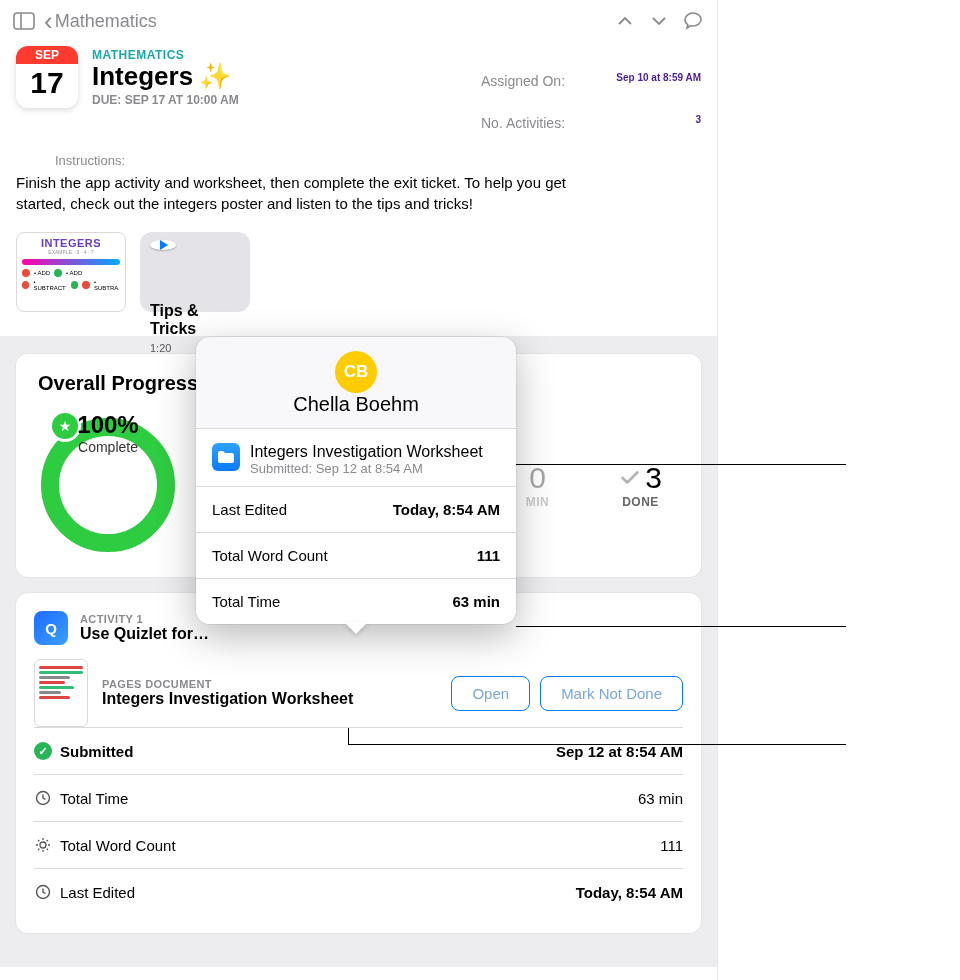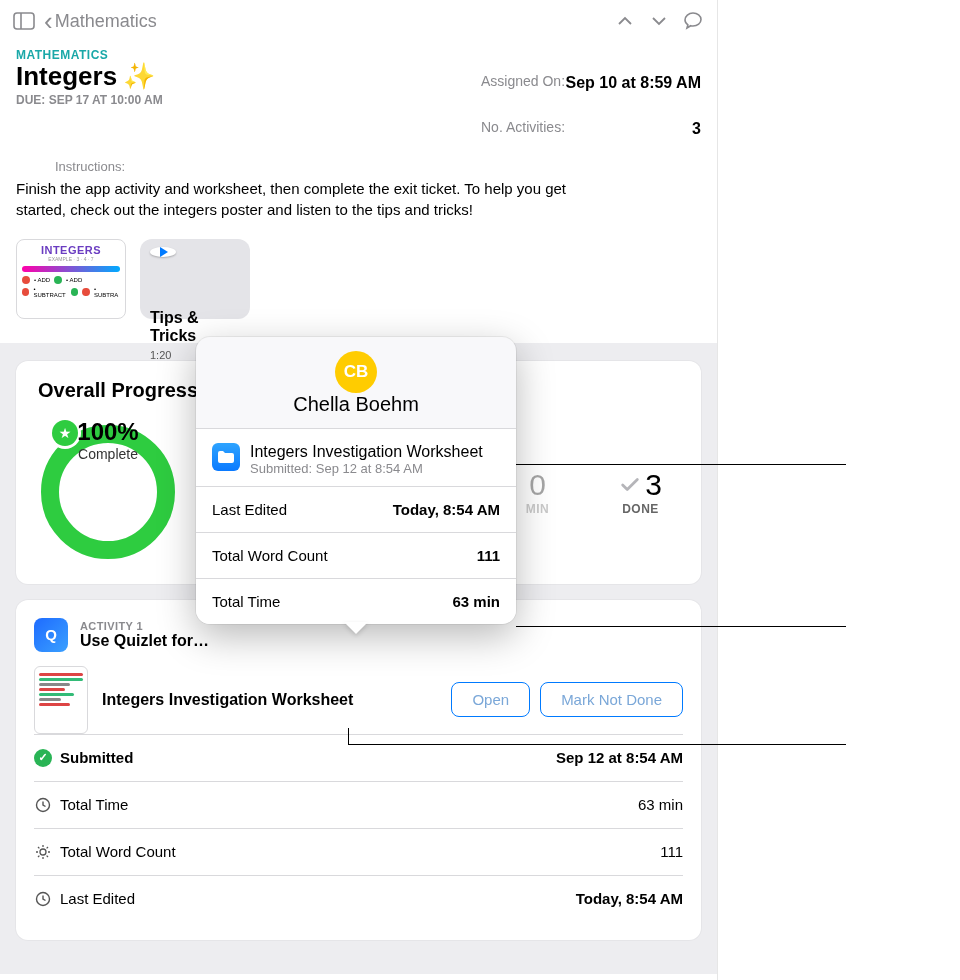--- a/index.html
+++ b/index.html
@@ -49,21 +49,21 @@
     overflow:hidden; margin-right:14px;
   }
   .cal-mon { background:#ff3b30; color:#fff; width:100%; text-align:center; font-size:12px; font-weight:700; padding:2px 0;}
   .cal-day { font-size:30px; font-weight:700; line-height:1.25; }
   .hdr-main { flex:1; padding-top:2px;}
   .hdr-cat { color: var(--teal); font-weight:700; font-size:12px; letter-spacing:.5px;}
   .hdr-title { font-size:26px; font-weight:800; display:flex; align-items:center; gap:6px; line-height:1.1;}
   .hdr-due { color:var(--grey); font-size:12px; font-weight:600; margin-top:2px;}
   .hdr-meta { font-size:14px; padding-top:4px; min-width:220px;}
   .meta-row { display:flex; justify-content:space-between; color:var(--grey); line-height:1.6;margin-top:20px;}
-  .meta-row .v { color:#000000; font-weight:700; font-size:16px;}
+  .meta-row .v { color:#4c1d95; font-weight:700; font-size:10px;}
   
   .sect-label { color:var(--grey); font-size:13px; padding: 18px 16px 4px 16px; margin-left: 39px;}
   .instr-text { padding: 0 16px; font-size:15px; line-height:1.42; max-width:630px;}
   .attachments { display:flex; gap:14px; padding: 18px 16px 10px 16px;}
   .att-thumb { width:110px; height:80px; border:1px solid var(--border); border-radius:8px; background:#fff; overflow:hidden; position:relative;}
   .att-tips { width:110px; height:80px; border-radius:12px; background:#e4e4e8; padding:8px 10px; display:flex; flex-direction:column; gap:4px;}
   .play-btn { width:26px; height:26px; border-radius:50%; background:#fff; display:flex; align-items:center; justify-content:center; box-shadow:0 1px 2px rgba(0,0,0,.25);}
   .play-btn .tri { width:0; height:0; border-left:8px solid var(--blue); border-top:5px solid transparent; border-bottom:5px solid transparent; margin-left:2px;}
   .tips-title { font-size:16px; font-weight:700;margin-top:48px;}
   .tips-dur { font-size:11px; color:#555;}
@@ -173,20 +173,24 @@
         </svg>
     </div>
     <div class="nav-icon">
       <svg width="22" height="22" viewBox="0 0 22 22" fill="none" stroke="currentColor" stroke-width="1.6">
           <path d="M11 3c4.4 0 8 2.9 8 6.5S15.4 16 11 16c-.8 0-1.6-.1-2.3-.3L5 18l.9-3.2C4.1 13.6 3 11.9 3 10 3 6.4 6.6 3 11 3z"></path>
         </svg>
     </div>
   </div>
 
   <div class="hdr">
+    <div class="cal-chip">
+      <div class="cal-mon">SEP</div>
+      <div class="cal-day">17</div>
+    </div>
     <div class="hdr-main">
       <div class="hdr-cat">MATHEMATICS</div>
       <div class="hdr-title">
         <span>Integers</span>
         <span>✨</span>
       </div>
       <div class="hdr-due">DUE: SEP 17 AT 10:00 AM</div>
     </div>
     <div class="hdr-meta">
       <div class="meta-row">
@@ -268,20 +272,21 @@
         <div class="doc-thumb">
           <div class="tline"></div>
             <div class="tline" style="background:#3b7"></div>
             <div class="tline" style="background:#888;width:70%"></div>
           <div class="tline" style="background:#d44;width:60%"></div>
             <div class="tline" style="background:#3b7;width:80%"></div>
           <div class="tline" style="background:#888;width:50%"></div>
             <div class="tline" style="background:#d44;width:70%"></div>
         </div>
         <div class="doc-info">
+          <div class="doc-eyebrow">PAGES DOCUMENT</div>
           <div class="doc-title">Integers Investigation Worksheet</div>
         </div>
         <div class="btns">
           <div class="pill-btn">Open</div>
           <div class="pill-btn">Mark Not Done</div>
         </div>
       </div>
 
       <div class="detail">
         <div class="l">

